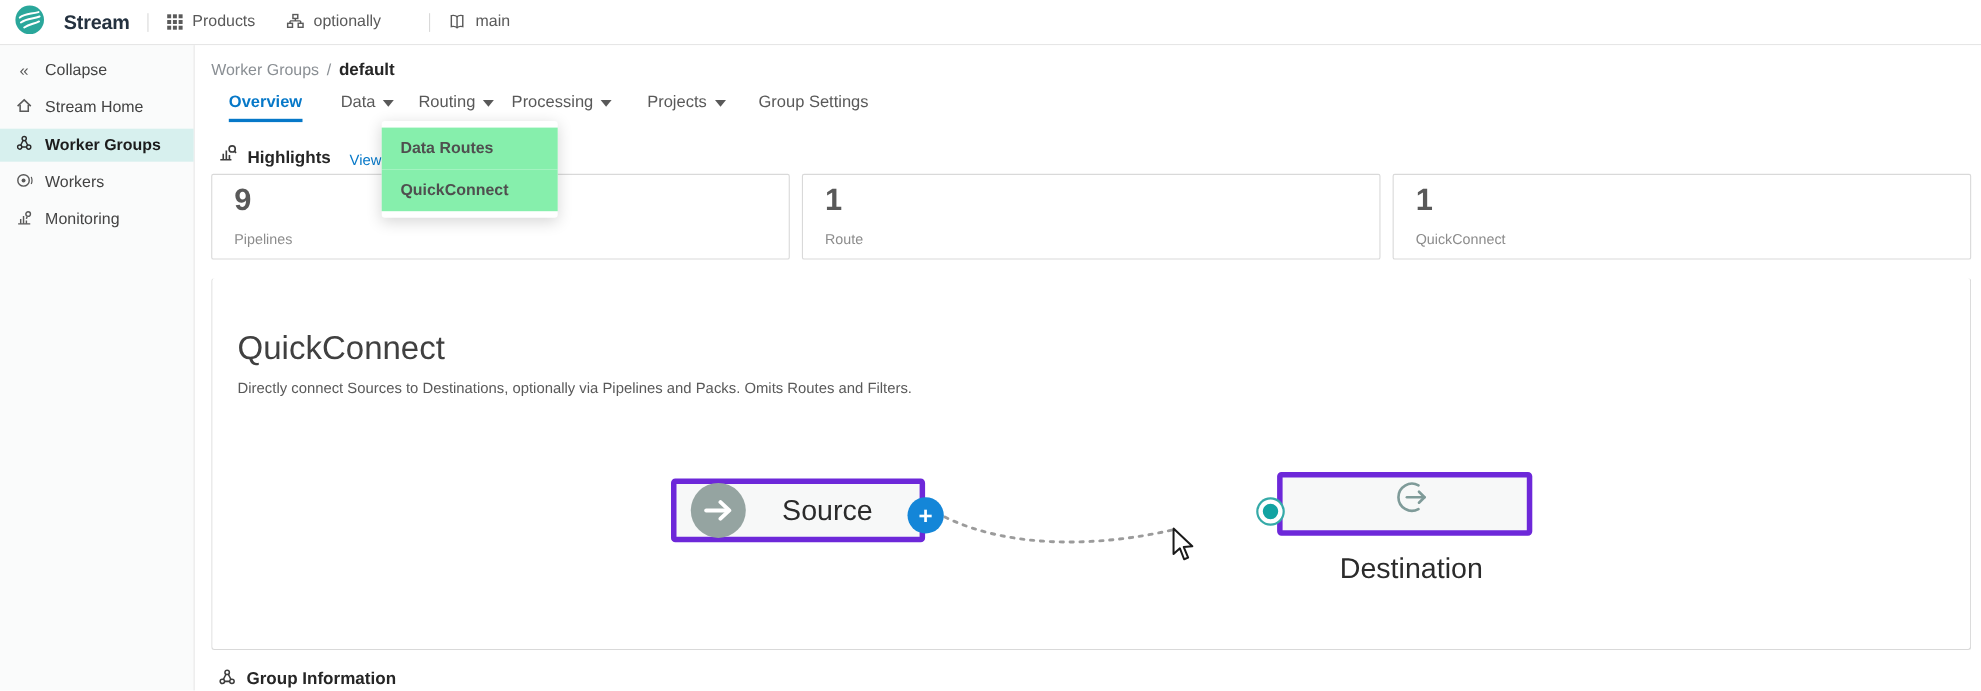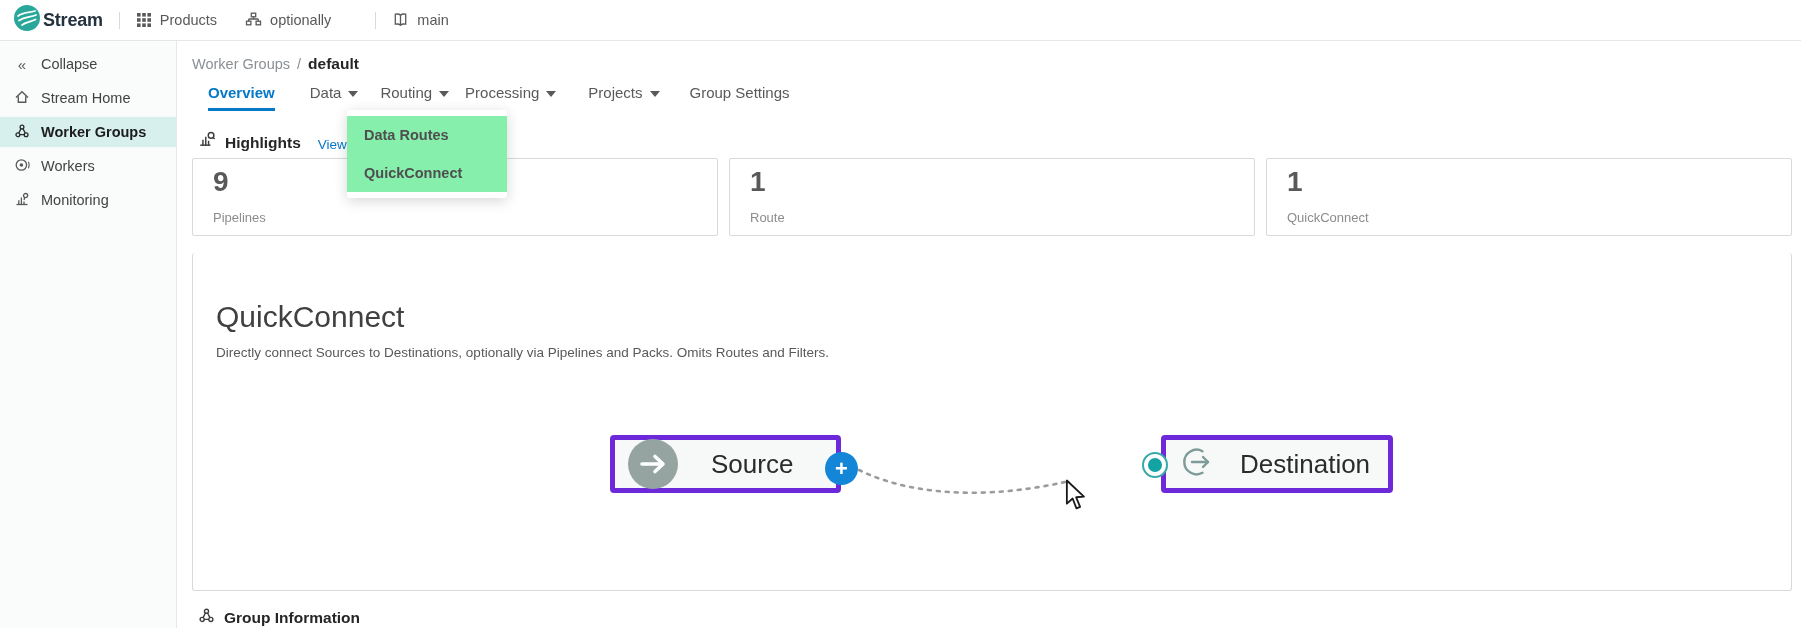--- a/index.html
+++ b/index.html
@@ -3,21 +3,21 @@
 <meta charset="utf-8">
 <style>
   * { margin:0; padding:0; box-sizing:border-box; }
   html,body { background:#ffffff; }
   body { font-family:"Liberation Sans", sans-serif; color:#404040; }
   #app { position:relative; width:1801px; height:628px; overflow:hidden; background:#fff; }
 
   
   .topbar { position:absolute; left:0; top:0; right:0; height:41px; background:#fff;
             border-bottom:1px solid #e6e6e6; display:flex; align-items:center; padding-left:13px; z-index:30; }
-  .brand { display:flex; align-items:center; gap:2px; }
+  .brand { display:flex; align-items:center; gap:17px; }
   .brand-name { font-size:18px; font-weight:bold; color:#24313f; letter-spacing:-0.2px; }
   .tb-divider { width:1px; height:17px; background:#d9d9d9; margin:0 16px; }
   .tb-item { display:flex; align-items:flex-end; gap:8px; font-size:14.5px; color:#595959; margin-right:28px; cursor:pointer; }
   .tb-item svg { display:block; }
 
   
   .sidebar { position:absolute; left:0; top:41px; bottom:0; width:177px; background:#fafbfb;
              border-right:1px solid #e8e8e8; padding-top:8px; z-index:20; }
   .side-item { display:flex; align-items:center; height:30px; margin:0 0 4px 0; padding-left:14px; gap:11px;
                font-size:14.5px; color:#434343; cursor:pointer; }
@@ -63,21 +63,21 @@
   .qc-banner { position:absolute; left:-1px; right:-1px; top:-1px; height:34px; background:#1ea8a4;
                border-radius:3px 3px 0 0; display:flex; align-items:center; padding:0 18px 0 24px; cursor:pointer; }
   .qc-banner-label { font-size:13px; font-weight:bold; color:#ffffff; letter-spacing:.2px; }
   .qc-chevrons { margin-left:auto; display:flex; }
   .qc-title { position:absolute; left:23px; top:47px; font-size:30px; color:#404040; }
   .qc-desc { position:absolute; left:23px; top:92px; font-size:13.5px; color:#595959; }
 
   .node-box { position:absolute; height:58px; background:#f7f8f8; border:5px solid #6d28d9; border-radius:4px;
               display:flex; align-items:center; cursor:pointer; }
   .node-box.source { left:417px; top:182px; width:231px; padding-left:13px; gap:33px; }
-  .node-box.dest   { left:968px; top:182px; width:232px; padding-left:12px; gap:26px; }
+  .node-box.dest   { left:968px; top:176px; width:232px; padding-left:12px; gap:26px;flex-direction:column; }
   .node-label { font-size:26px; color:#2b2b2b; }
   .src-circle { width:50px; height:50px; border-radius:50%; background:#95a4a1; display:flex;
                 align-items:center; justify-content:center; flex:none; }
 
   .plus-btn { position:absolute; left:632px; top:199px; width:33px; height:33px; border-radius:50%;
               background:#1486d8; color:#fff; font-size:22px; font-weight:bold; display:flex; align-items:center;
               justify-content:center; line-height:1; cursor:pointer; z-index:3; }
   .dest-dot { position:absolute; left:951px; top:201px; width:22px; height:22px; border-radius:50%;
               background:#12a3a2; border:4px solid #ffffff; box-shadow:0 0 0 2px #35aaa8; cursor:pointer; z-index:3; }
   .dash-svg { position:absolute; left:640px; top:202px; z-index:2; pointer-events:none; }

